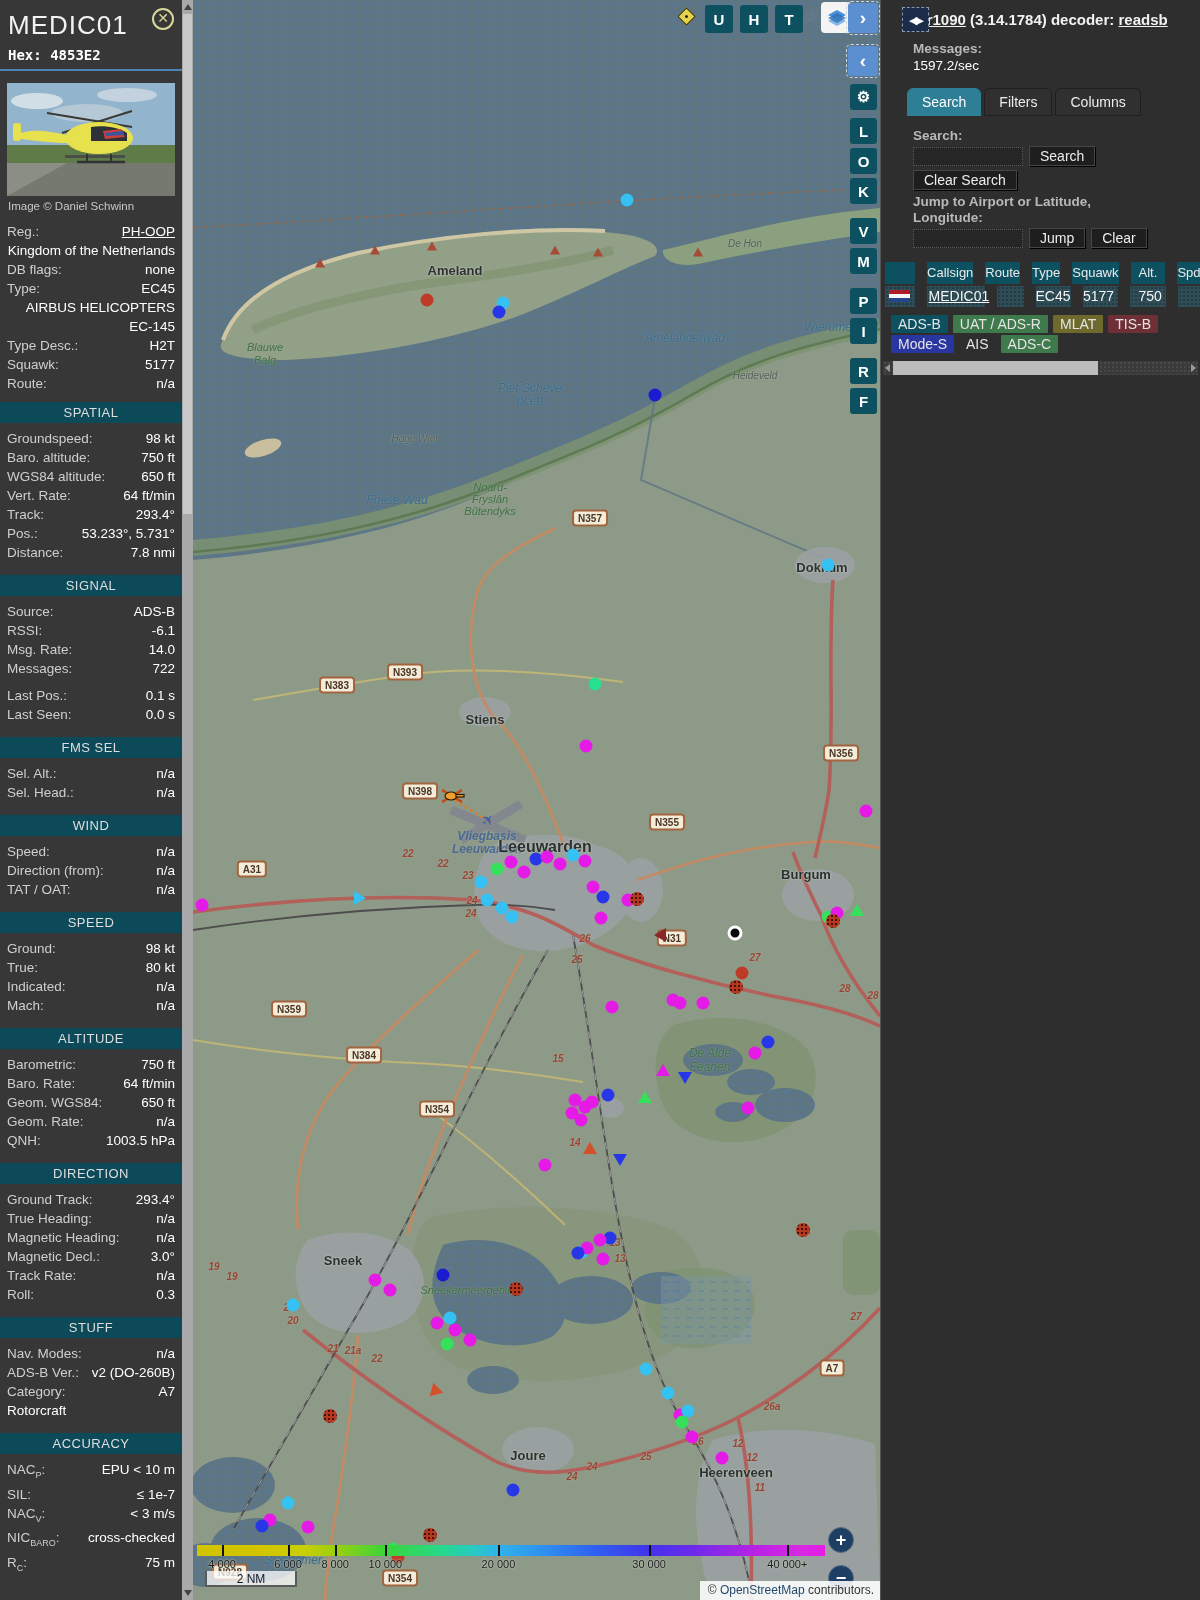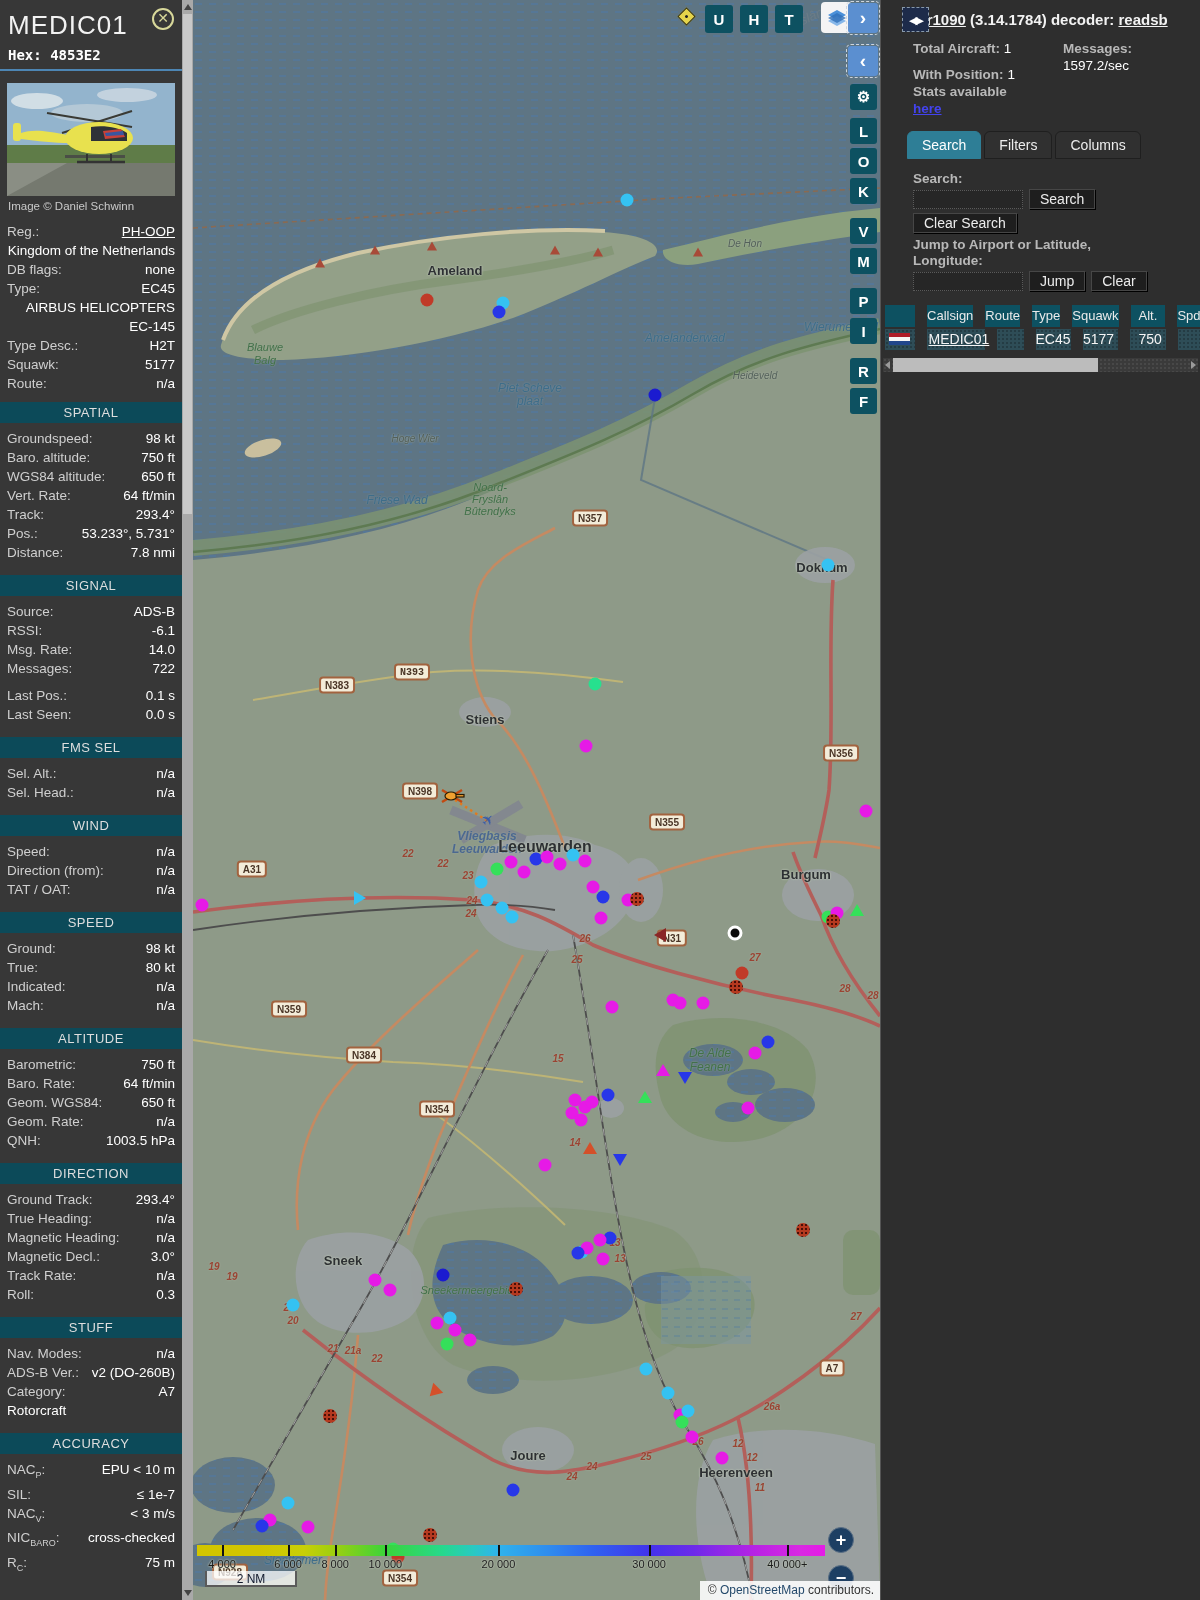--- a/index.html
+++ b/index.html
@@ -545,21 +545,21 @@
         <div class="mlabel l-town" style="left: 613px; top: 874px;">Burgum</div>
         <div class="mlabel l-nature" style="font-size: 12px; left: 517px; top: 1053px;">De Alde</div>
         <div class="mlabel l-nature" style="font-size: 12px; left: 517px; top: 1067px;">Feanen</div>
         <div class="mlabel l-town" style="left: 150px; top: 1260px;">Sneek</div>
         <div class="mlabel l-nature" style="left: 277px; top: 1290px;">Sneekermeergebied</div>
         <div class="mlabel l-town" style="left: 335px; top: 1455px;">Joure</div>
         <div class="mlabel l-town" style="left: 543px; top: 1472px;">Heerenveen</div>
         <div class="mlabel l-water" style="left: 100px; top: 1560px;">Sleattemer</div>
         <div class="mlabel l-water" style="left: 95px; top: 1628px;">Mar</div>
         <div class="shield" style="left: 397px; top: 518px; text-align: right;">N357</div>
-        <div class="shield" style="left: 219px; top: 672px; font-family: Liberation Mono, monospace;">N393</div>
+        <div class="shield" style="left: 212px; top: 672px;">N393</div>
         <div class="shield" style="left: 144px; top: 685px;">N383</div>
         <div class="shield" style="left: 648px; top: 753px;">N356</div>
         <div class="shield" style="left: 227px; top: 791px;">N398</div>
         <div class="shield" style="left: 474px; top: 822px;">N355</div>
         <div class="shield" style="left: 59px; top: 869px;">A31</div>
         <div class="shield" style="left: 479px; top: 938px;">N31</div>
         <div class="shield" style="left: 96px; top: 1009px;">N359</div>
         <div class="shield" style="left: 171px; top: 1055px;">N384</div>
         <div class="shield" style="left: 244px; top: 1109px;">N354</div>
         <div class="shield" style="left: 639px; top: 1368px;">A7</div>
@@ -757,26 +757,20 @@
     <div class="scalebox"><span>2 NM</span></div>
     <div class="attrib"><span>© </span><b>OpenStreetMap</b><span> contributors.</span></div>
   </div>
 
   <section class="panel">
     <div class="p-head">
       <div class="collapse-btn">◀▶</div>
       <div class="p-title"><span class="lnk">tar1090</span><span> (3.14.1784) decoder: </span><span class="lnk">readsb</span></div>
     </div>
     <div class="p-stats">
-      <div class="colL">
-        <div><span class="sl">Total Aircraft:</span> <span class="sv">1</span></div>
-        <div style="margin-top:9px;"><span class="sl">With Position:</span> <span class="sv">1</span></div>
-        <div><span class="sl">Stats available</span></div>
-        <div><a class="here">here</a></div>
-      </div>
       <div class="colR">
         <div class="sl">Messages:</div>
         <div class="sv">1597.2/sec</div>
       </div>
     </div>
     <div class="tabs" id="panel-tabs">
         <div class="tab active">Search</div>
         <div class="tab">Filters</div>
         <div class="tab">Columns</div>
       </div>
@@ -815,19 +809,23 @@
             </span>
           </div>
           <div class="cell c1"><span class="cs-link">MEDIC01</span></div>
           <div class="cell c2"></div>
           <div class="cell c3">EC45</div>
           <div class="cell c4 num">5177</div>
           <div class="cell c5 num">750</div>
           <div class="cell c6"></div>
         </div>
     </div>
+    <div class="badges" id="badges">
+        <div class="brow"><span class="badge" style="background: rgb(13, 81, 97);">ADS-B</span><span class="badge" style="background: rgb(63, 122, 77);">UAT / ADS-R</span><span class="badge" style="background: rgb(110, 106, 46);">MLAT</span><span class="badge" style="background: rgb(110, 48, 54);">TIS-B</span></div>
+        <div class="brow"><span class="badge" style="background: rgb(41, 54, 160);">Mode-S</span><span class="badge" style="background: transparent;">AIS</span><span class="badge" style="background: rgb(63, 122, 77);">ADS-C</span></div>
+      </div>
     <div class="hscroll">
       <div class="ar al"></div>
       <div class="thumb"></div>
       <div class="ar arr"></div>
     </div>
   </section>
 </div>
 
 </body></html>

